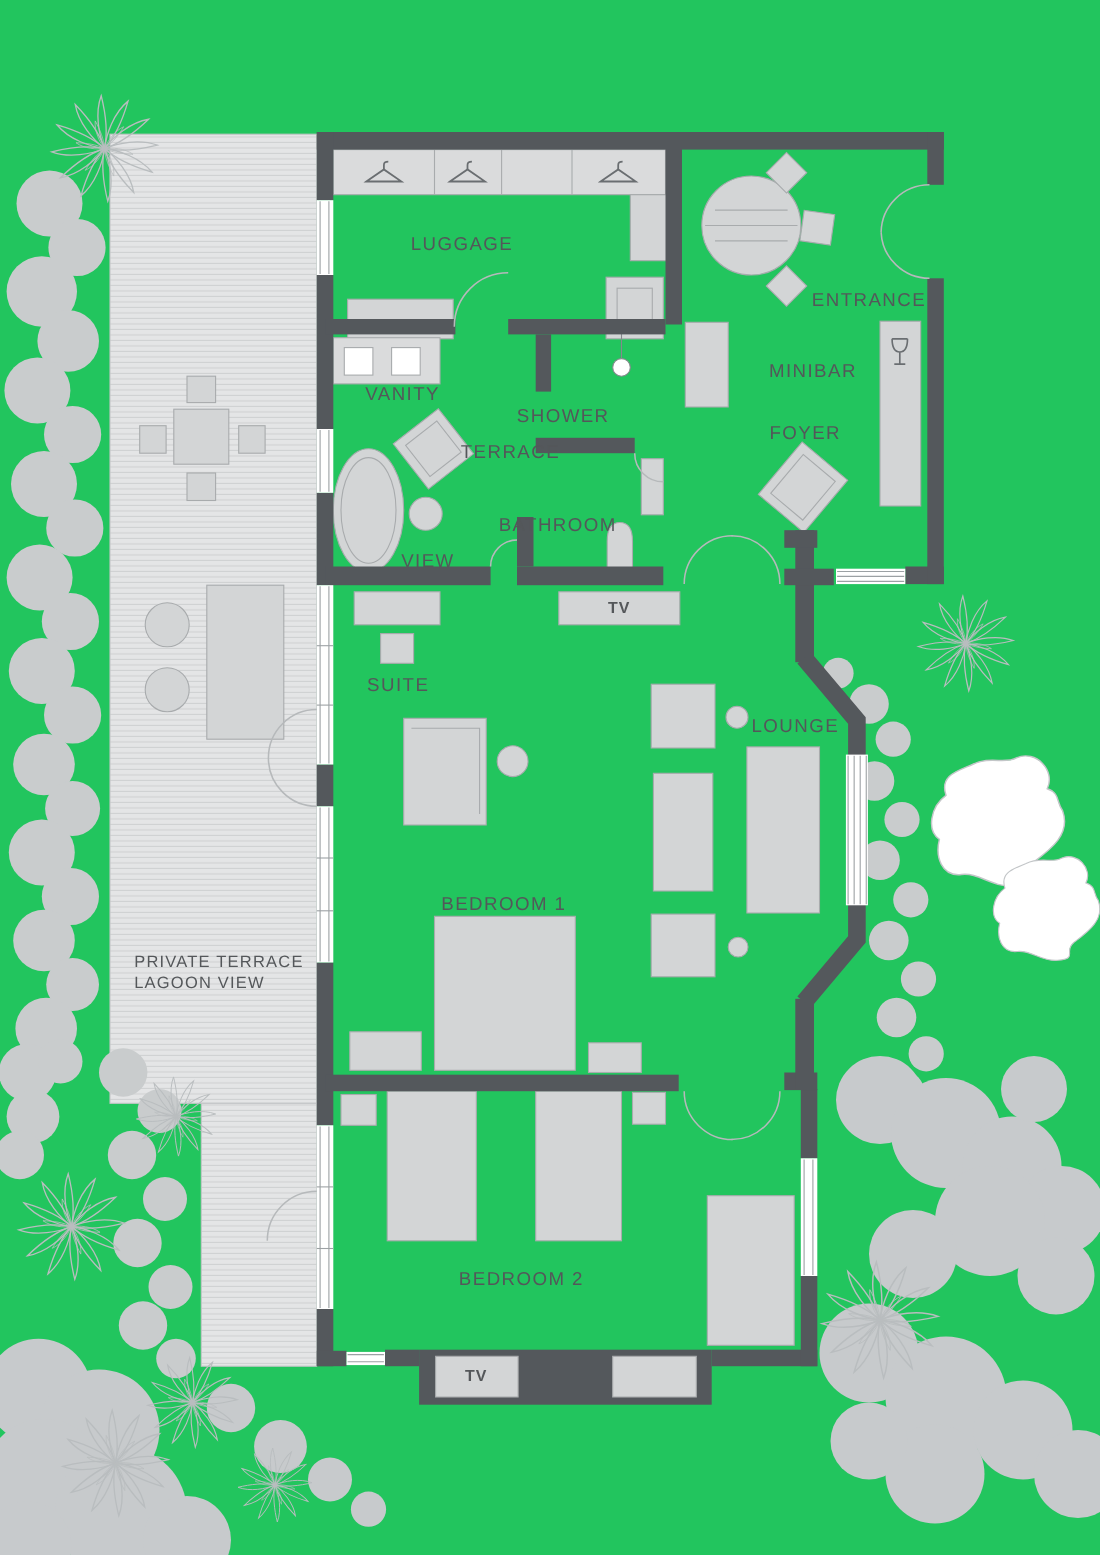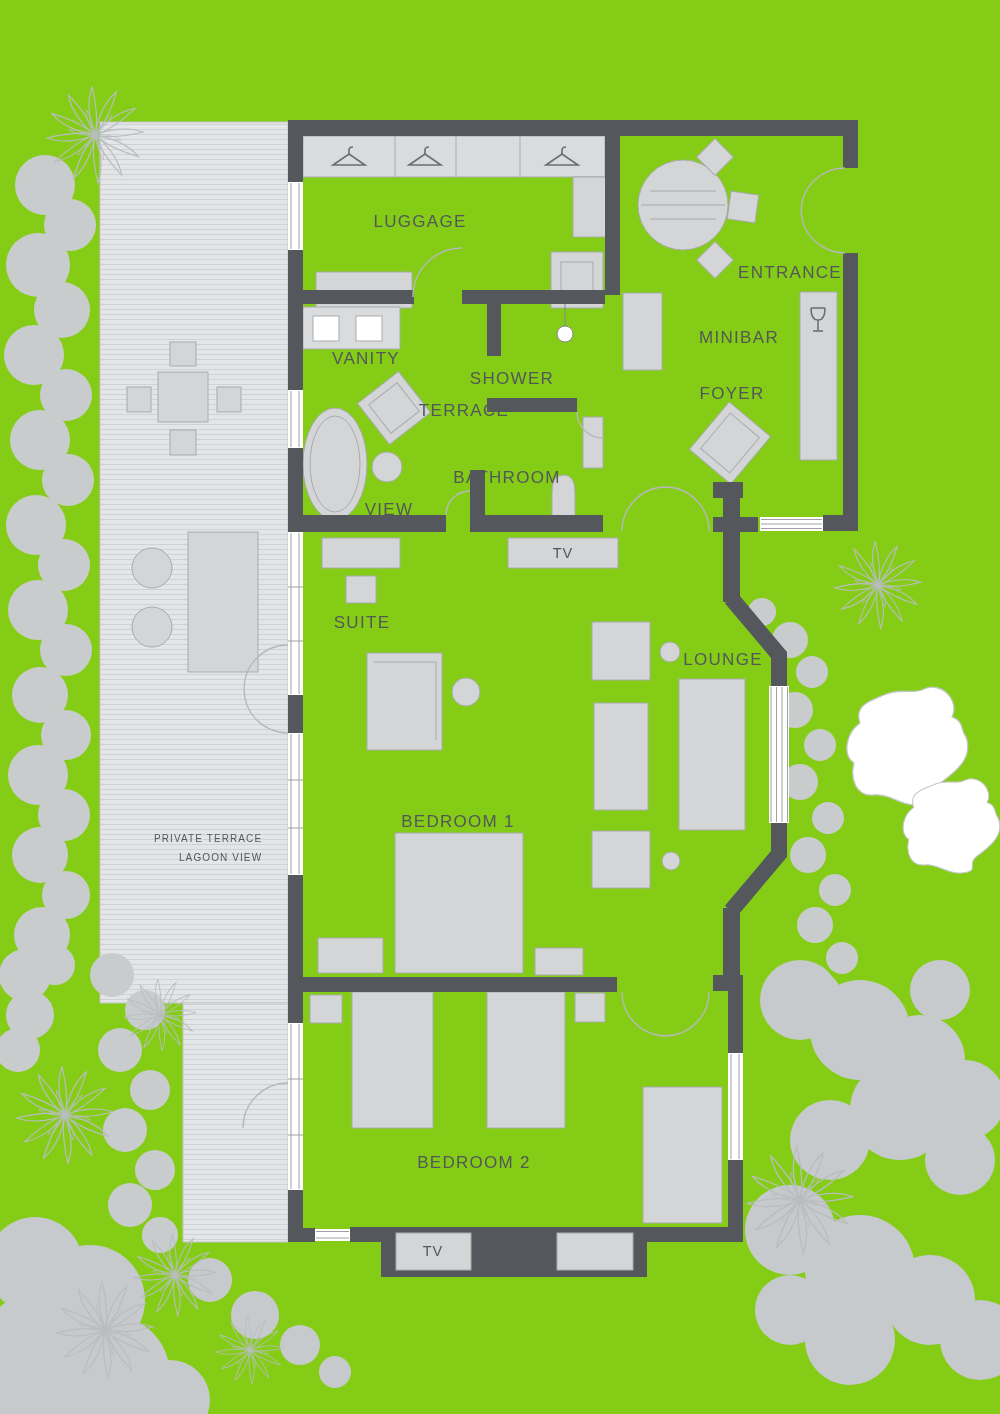--- a/index.html
+++ b/index.html
@@ -1,23 +1,23 @@
 <!DOCTYPE html>
 <html><head>
 <meta charset="utf-8">
 <style>
   html,body{margin:0;padding:0;background:#fff;}
-  .stage{position:relative;width:1000px;height:1414px;background:#84cc16;overflow:hidden;
-         font-family:"Liberation Sans",sans-serif;text-align:right;}
+  .stage{position:relative;width:1000px;height:1414px;background:#22c55e;overflow:hidden;
+         font-family:"Liberation Sans",sans-serif;}
   .stage svg{position:absolute;left:0;top:0;}
   .lbl{position:absolute;transform:translate(-50%,-50%);font-size:17px;letter-spacing:1.3px;
        color:#54575a;white-space:nowrap;}
-  .lbl.small{font-size:14.5px;letter-spacing:1px;}
-  .terrace-lbl{position:absolute;left:122px;top:829px;font-size:10px;letter-spacing:1.1px;
-       line-height:19px;color:#54575a;white-space:nowrap;margin-left:32px;}
+  .lbl.small{font-size:14.5px;letter-spacing:1px;font-weight:bold;}
+  .terrace-lbl{position:absolute;left:122px;top:865px;font-size:15px;letter-spacing:1.1px;
+       line-height:19px;color:#54575a;white-space:nowrap;}
   .title{position:absolute;left:362px;top:1343px;transform:translate(-50%,-50%);
        font-size:28px;letter-spacing:2.5px;color:#4c5053;white-space:nowrap;}
 </style>
 </head>
 <body>
 
 <div class="stage">
 
 <svg width="1000" height="1414" viewBox="0 0 1000 1414">
   <defs>

